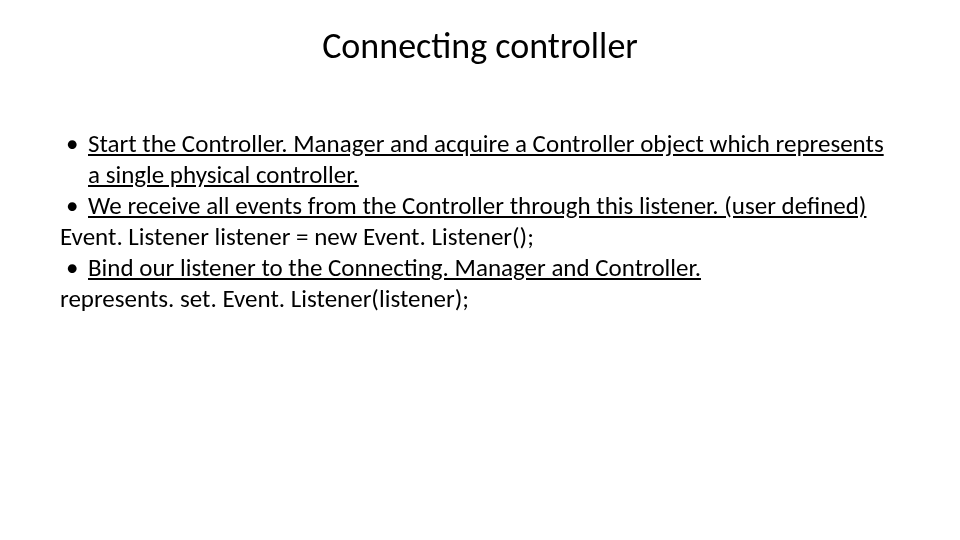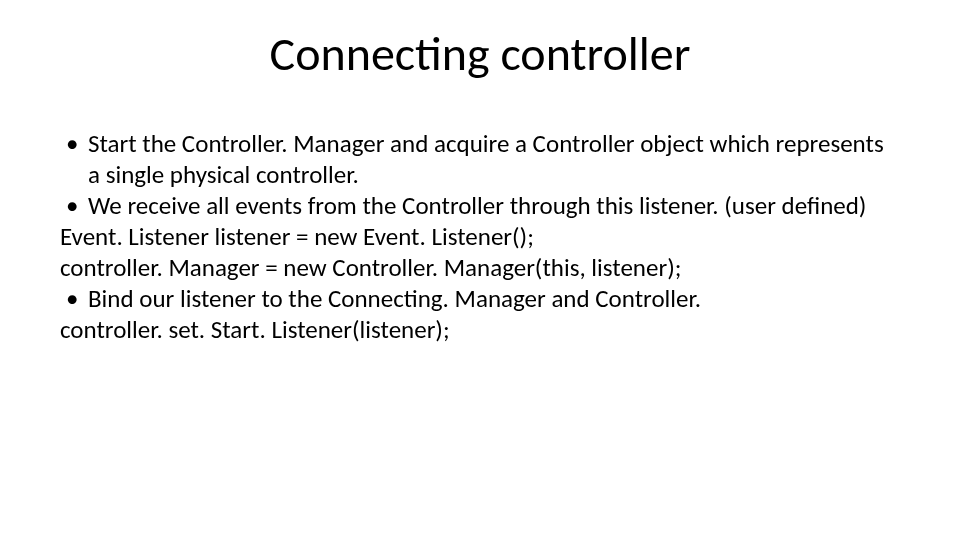--- a/index.html
+++ b/index.html
@@ -17,21 +17,21 @@
     width: 960px;
     height: 540px;
     box-sizing: border-box;
   }
   .title {
     position: absolute;
     top: 24px;
     left: 0;
     width: 100%;
     text-align: center;
-    font-size: 48px;
+    font-size: 36px;
     font-weight: 400;
     letter-spacing: 0px;
   }
   .body {
     position: absolute;
     top: 128px;
     left: 60px;
     right: 60px;
     font-size: 25px;
     line-height: 1.24;
@@ -43,20 +43,21 @@
   .bullet-marker {
     display: inline-block;
     width: 28px;
     flex: 0 0 28px;
     text-align: left;
     padding-left: 6px;
     box-sizing: border-box;
   }
   .bullet-text {
     flex: 1 1 auto;
+    text-decoration: underline;
   }
   .plain-line {
   }
 </style>
 </head>
 <body>
 
 <div class="slide">
 
   <div class="title">Connecting controller</div>
@@ -67,24 +68,23 @@
       <span class="bullet-marker">•</span>
       <span class="bullet-text">Start the Controller. Manager and acquire a Controller object which represents a single physical controller.</span>
     </div>
 
     <div class="bullet-row">
       <span class="bullet-marker">•</span>
       <span class="bullet-text">We receive all events from the Controller through this listener. (user defined)</span>
     </div>
 
     <div class="plain-line">Event. Listener listener = new Event. Listener();</div>
-    <div class="plain-line">controller. Manager = new Controller. Manager(this, listener);</div>
 
     <div class="bullet-row">
       <span class="bullet-marker">•</span>
       <span class="bullet-text">Bind our listener to the Connecting. Manager and Controller.</span>
     </div>
 
-    <div class="plain-line">controller. set. Start. Listener(listener);</div>
+    <div class="plain-line">represents. set. Event. Listener(listener);</div>
 
   </div>
 
 </div>
 
 </body></html>

